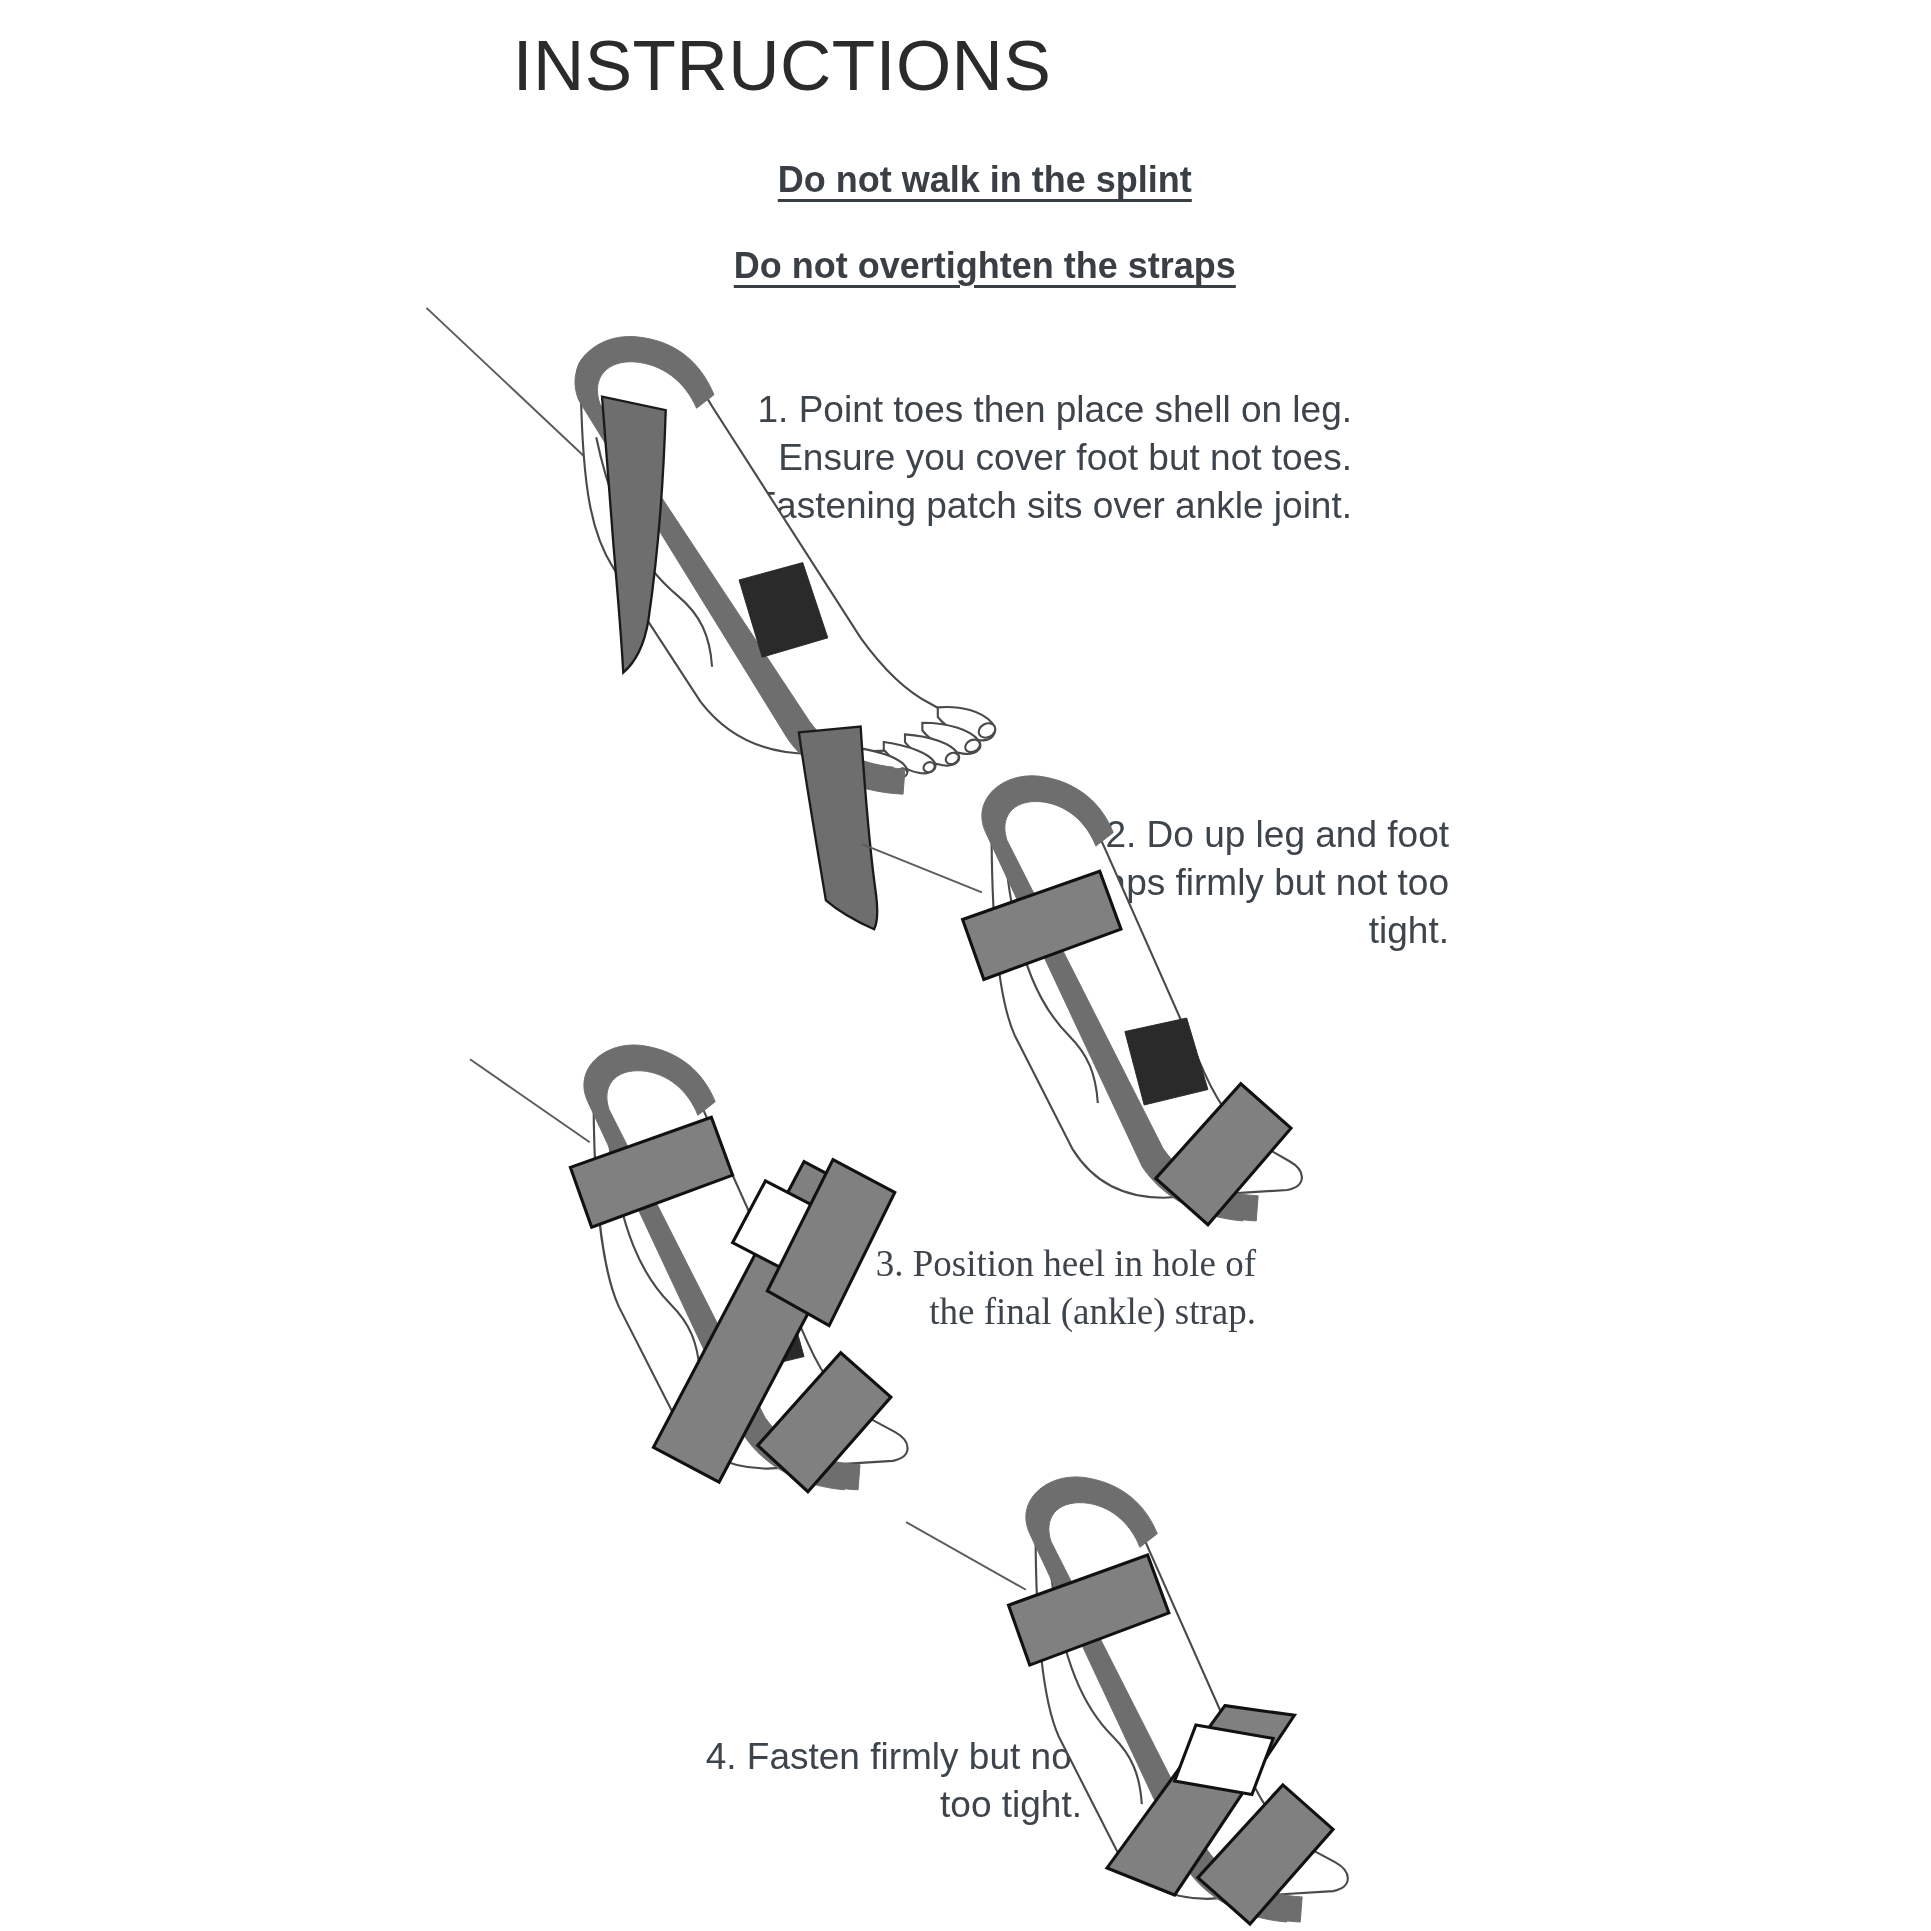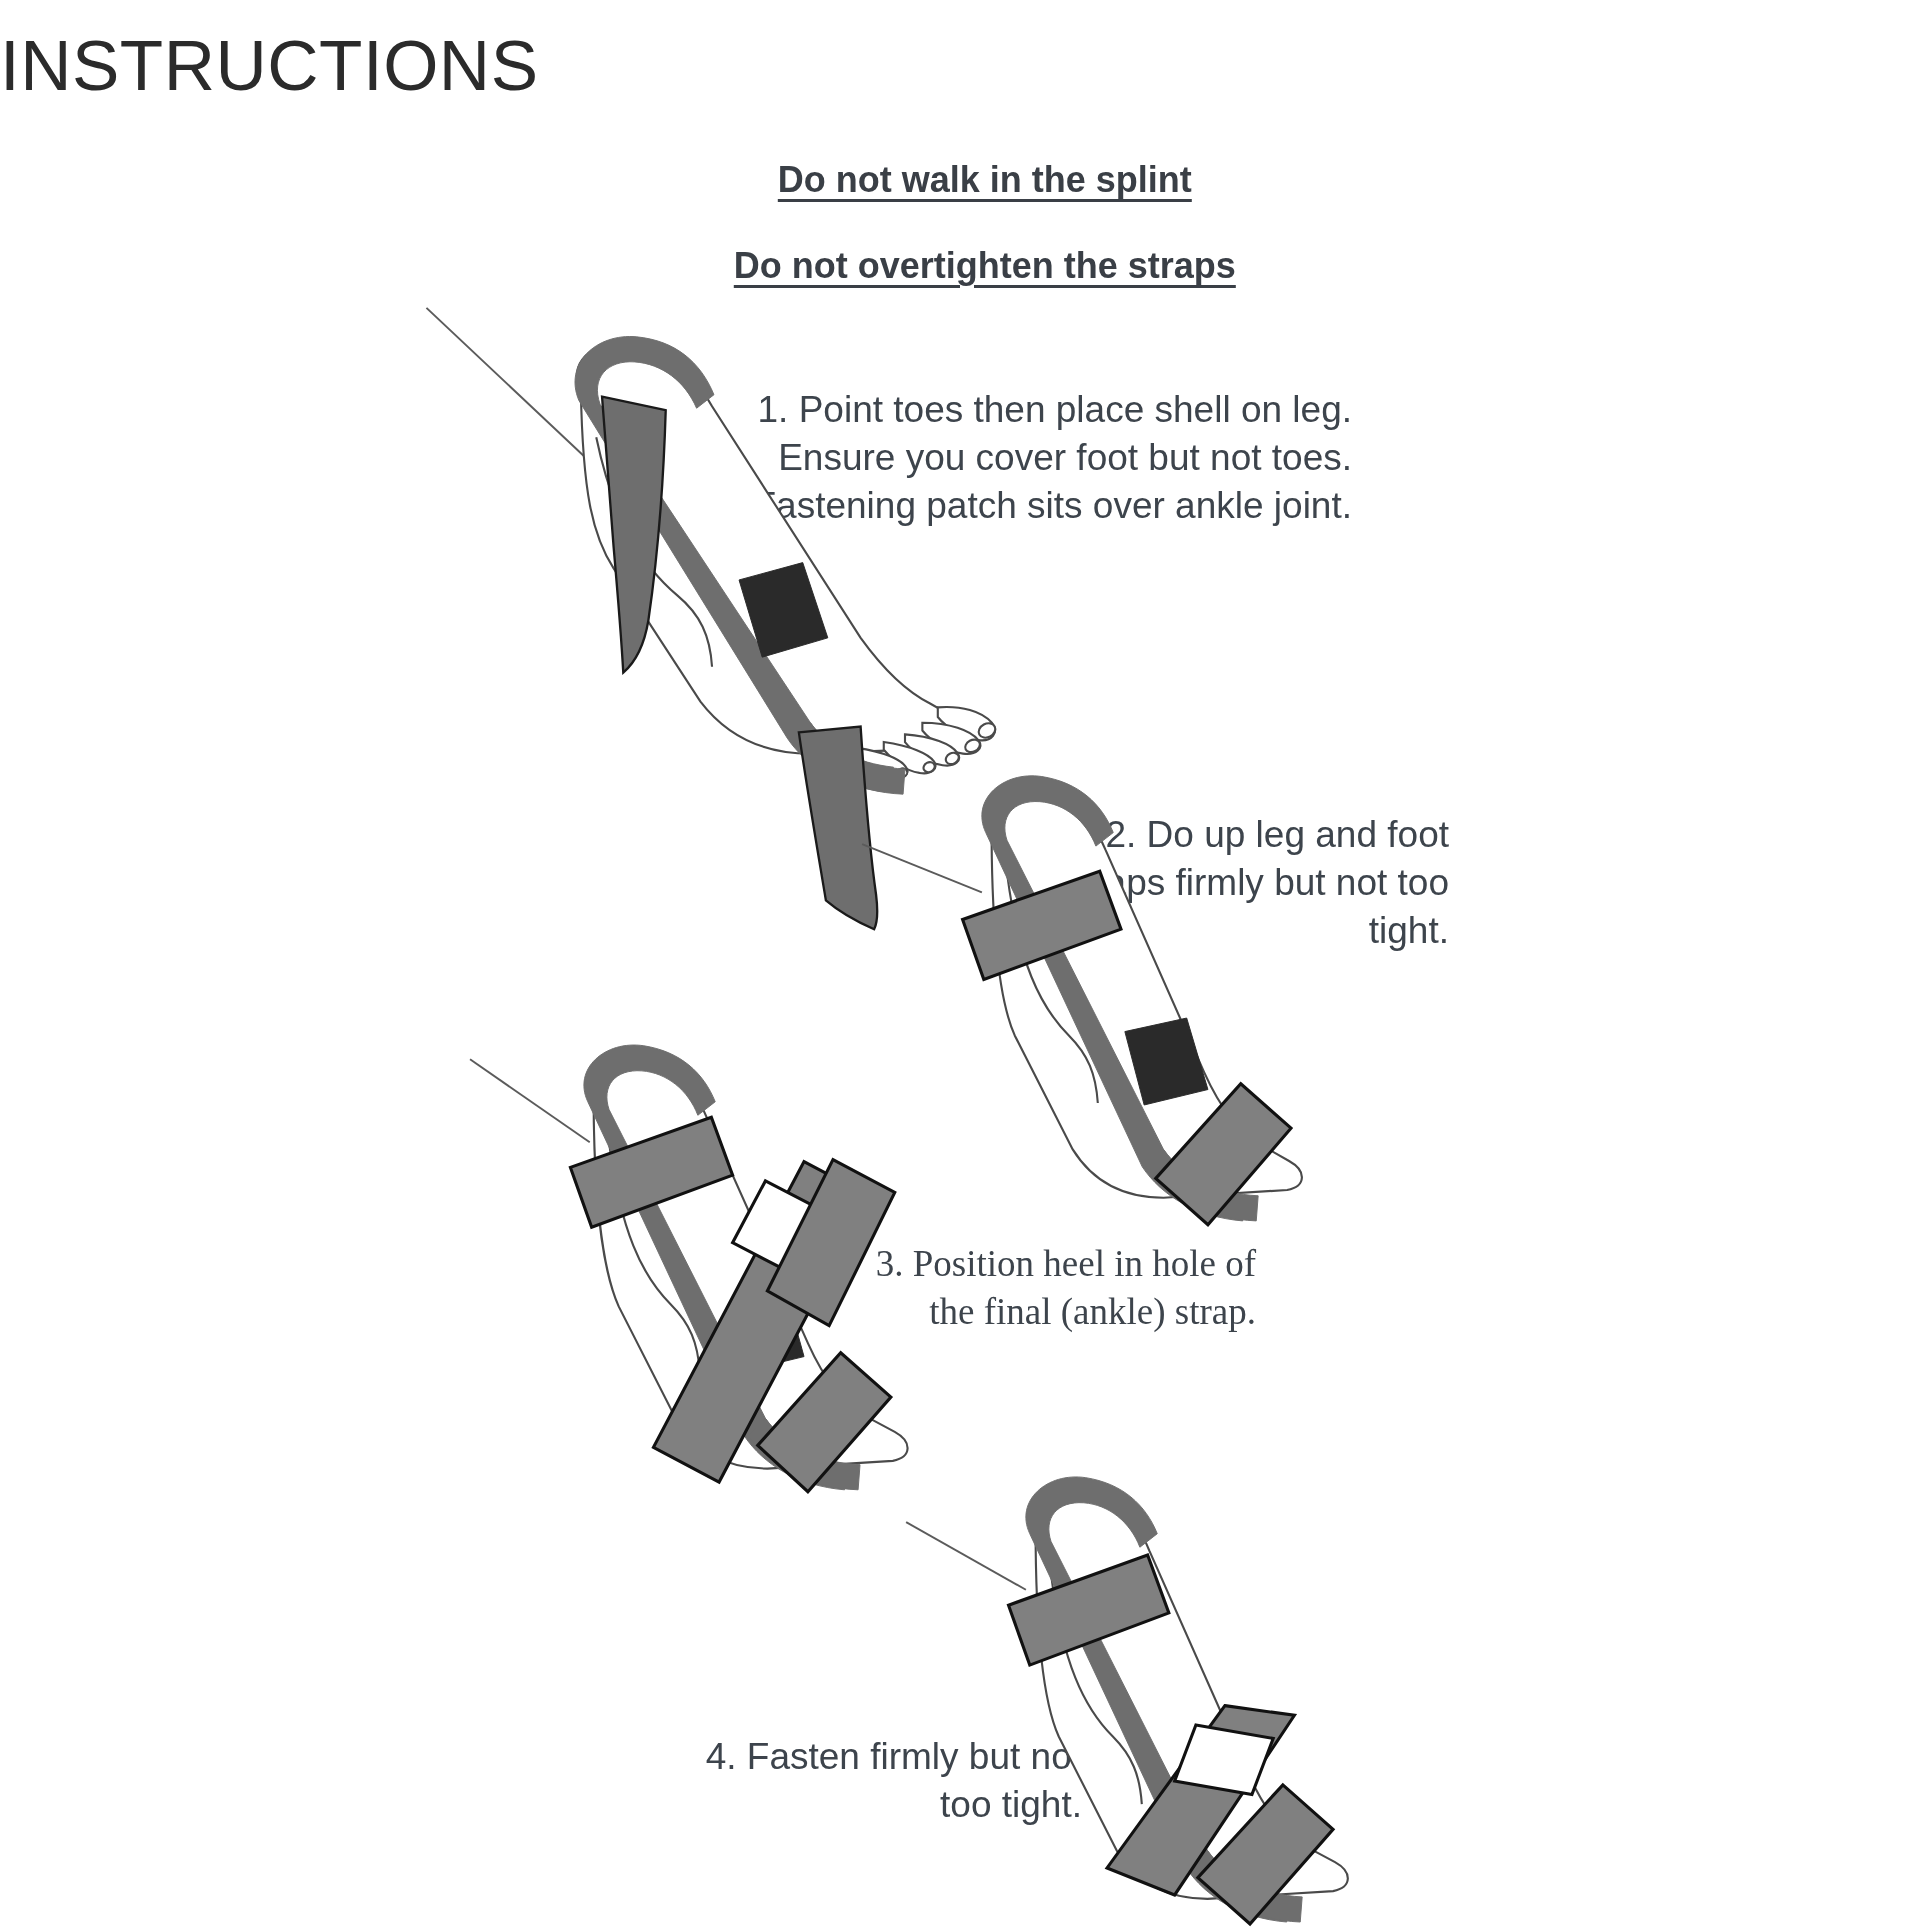--- a/index.html
+++ b/index.html
@@ -22,21 +22,21 @@
     width: 1931px;
     height: 1931px;
   }
 
   
   .title {
     position: absolute;
     left: 0;
     top: 25px;
     width: 1564px;
-    text-align: left;
+    text-align: center;
     font-size: 71px;
     font-weight: 300;
     letter-spacing: 0.5px;
     color: #2b2b2b;
     font-family: "Liberation Sans", sans-serif;
     white-space: nowrap;
   }
 
   .warning {
     position: absolute;

